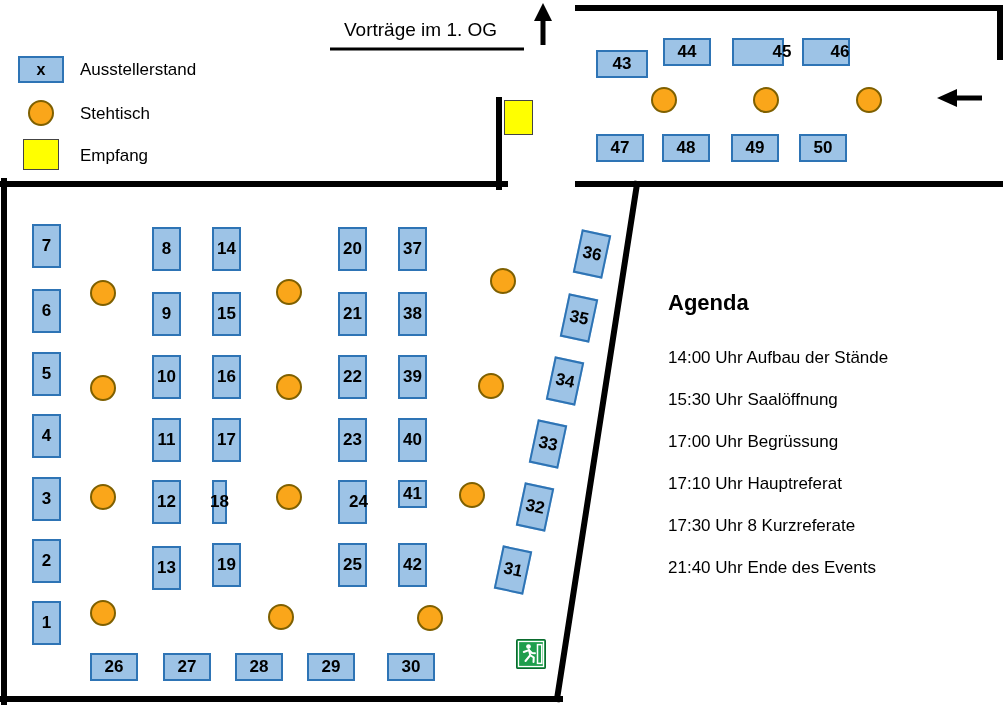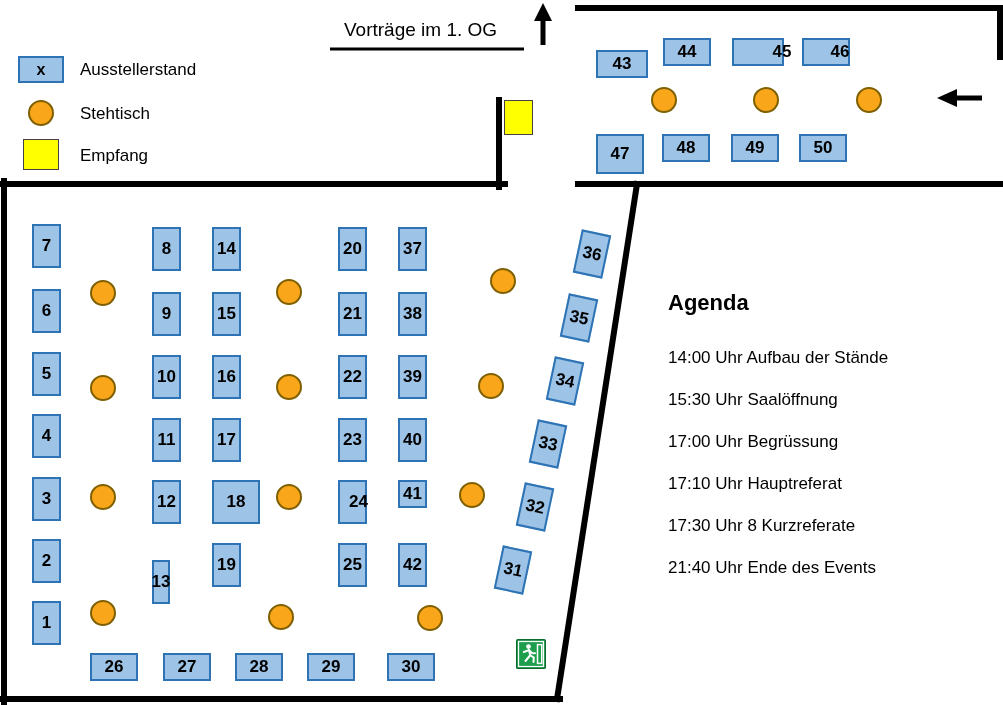--- a/index.html
+++ b/index.html
@@ -94,26 +94,26 @@
       <div class="stand" style="left: 32px; top: 352px; width: 29px; height: 44px;">5</div>
       <div class="stand" style="left: 32px; top: 414px; width: 29px; height: 44px;">4</div>
       <div class="stand" style="left: 32px; top: 477px; width: 29px; height: 44px;">3</div>
       <div class="stand" style="left: 32px; top: 539px; width: 29px; height: 44px;">2</div>
       <div class="stand" style="left: 32px; top: 601px; width: 29px; height: 44px;">1</div>
       <div class="stand" style="left: 152px; top: 227px; width: 29px; height: 44px;">8</div>
       <div class="stand" style="left: 152px; top: 292px; width: 29px; height: 44px;">9</div>
       <div class="stand" style="left: 152px; top: 355px; width: 29px; height: 44px;">10</div>
       <div class="stand" style="left: 152px; top: 418px; width: 29px; height: 44px;">11</div>
       <div class="stand" style="left: 152px; top: 480px; width: 29px; height: 44px;">12</div>
-      <div class="stand" style="left: 152px; top: 560px; width: 18px; height: 44px;">13</div>
+      <div class="stand" style="left: 152px; top: 546px; width: 29px; height: 44px;">13</div>
       <div class="stand" style="left: 212px; top: 227px; width: 29px; height: 44px;">14</div>
       <div class="stand" style="left: 212px; top: 292px; width: 29px; height: 44px;">15</div>
       <div class="stand" style="left: 212px; top: 355px; width: 29px; height: 44px;">16</div>
       <div class="stand" style="left: 212px; top: 418px; width: 29px; height: 44px;">17</div>
-      <div class="stand" style="left: 212px; top: 480px; width: 48px; height: 44px;">18</div>
+      <div class="stand" style="left: 212px; top: 480px; width: 15px; height: 44px;">18</div>
       <div class="stand" style="left: 212px; top: 543px; width: 29px; height: 44px;">19</div>
       <div class="stand" style="left: 338px; top: 227px; width: 29px; height: 44px;">20</div>
       <div class="stand" style="left: 338px; top: 292px; width: 29px; height: 44px;">21</div>
       <div class="stand" style="left: 338px; top: 355px; width: 29px; height: 44px;">22</div>
       <div class="stand" style="left: 338px; top: 418px; width: 29px; height: 44px;">23</div>
       <div class="stand" style="left: 338px; top: 480px; width: 29px; height: 44px; padding-left: 12px;">24</div>
       <div class="stand" style="left: 338px; top: 543px; width: 29px; height: 44px;">25</div>
       <div class="stand" style="left: 398px; top: 227px; width: 29px; height: 44px;">37</div>
       <div class="stand" style="left: 398px; top: 292px; width: 29px; height: 44px;">38</div>
       <div class="stand" style="left: 398px; top: 355px; width: 29px; height: 44px;">39</div>
@@ -128,21 +128,21 @@
       <div class="stand" style="left: 498px; top: 548px; width: 30px; height: 44px; transform: rotate(12deg);">31</div>
       <div class="stand" style="left: 520px; top: 485px; width: 30px; height: 44px; transform: rotate(12deg);">32</div>
       <div class="stand" style="left: 533px; top: 422px; width: 30px; height: 44px; transform: rotate(12deg);">33</div>
       <div class="stand" style="left: 550px; top: 359px; width: 30px; height: 44px; transform: rotate(12deg);">34</div>
       <div class="stand" style="left: 564px; top: 296px; width: 30px; height: 44px; transform: rotate(12deg);">35</div>
       <div class="stand" style="left: 577px; top: 232px; width: 30px; height: 44px; transform: rotate(12deg);">36</div>
       <div class="stand" style="left: 596px; top: 50px; width: 52px; height: 28px;">43</div>
       <div class="stand" style="left: 663px; top: 38px; width: 48px; height: 28px;">44</div>
       <div class="stand" style="left: 732px; top: 38px; width: 48px; height: 28px; padding-left: 48px;">45</div>
       <div class="stand" style="left: 802px; top: 38px; width: 48px; height: 28px; padding-left: 28px;">46</div>
-      <div class="stand" style="left: 596px; top: 134px; width: 48px; height: 40px;">47</div>
+      <div class="stand" style="left: 596px; top: 134px; width: 48px; height: 28px;">47</div>
       <div class="stand" style="left: 662px; top: 134px; width: 48px; height: 28px;">48</div>
       <div class="stand" style="left: 731px; top: 134px; width: 48px; height: 28px;">49</div>
       <div class="stand" style="left: 799px; top: 134px; width: 48px; height: 28px;">50</div>
     </div>
   <div>
       <div class="table-circle" style="left: 90px; top: 280px;"></div>
       <div class="table-circle" style="left: 276px; top: 279px;"></div>
       <div class="table-circle" style="left: 490px; top: 268px;"></div>
       <div class="table-circle" style="left: 90px; top: 375px;"></div>
       <div class="table-circle" style="left: 276px; top: 374px;"></div>

